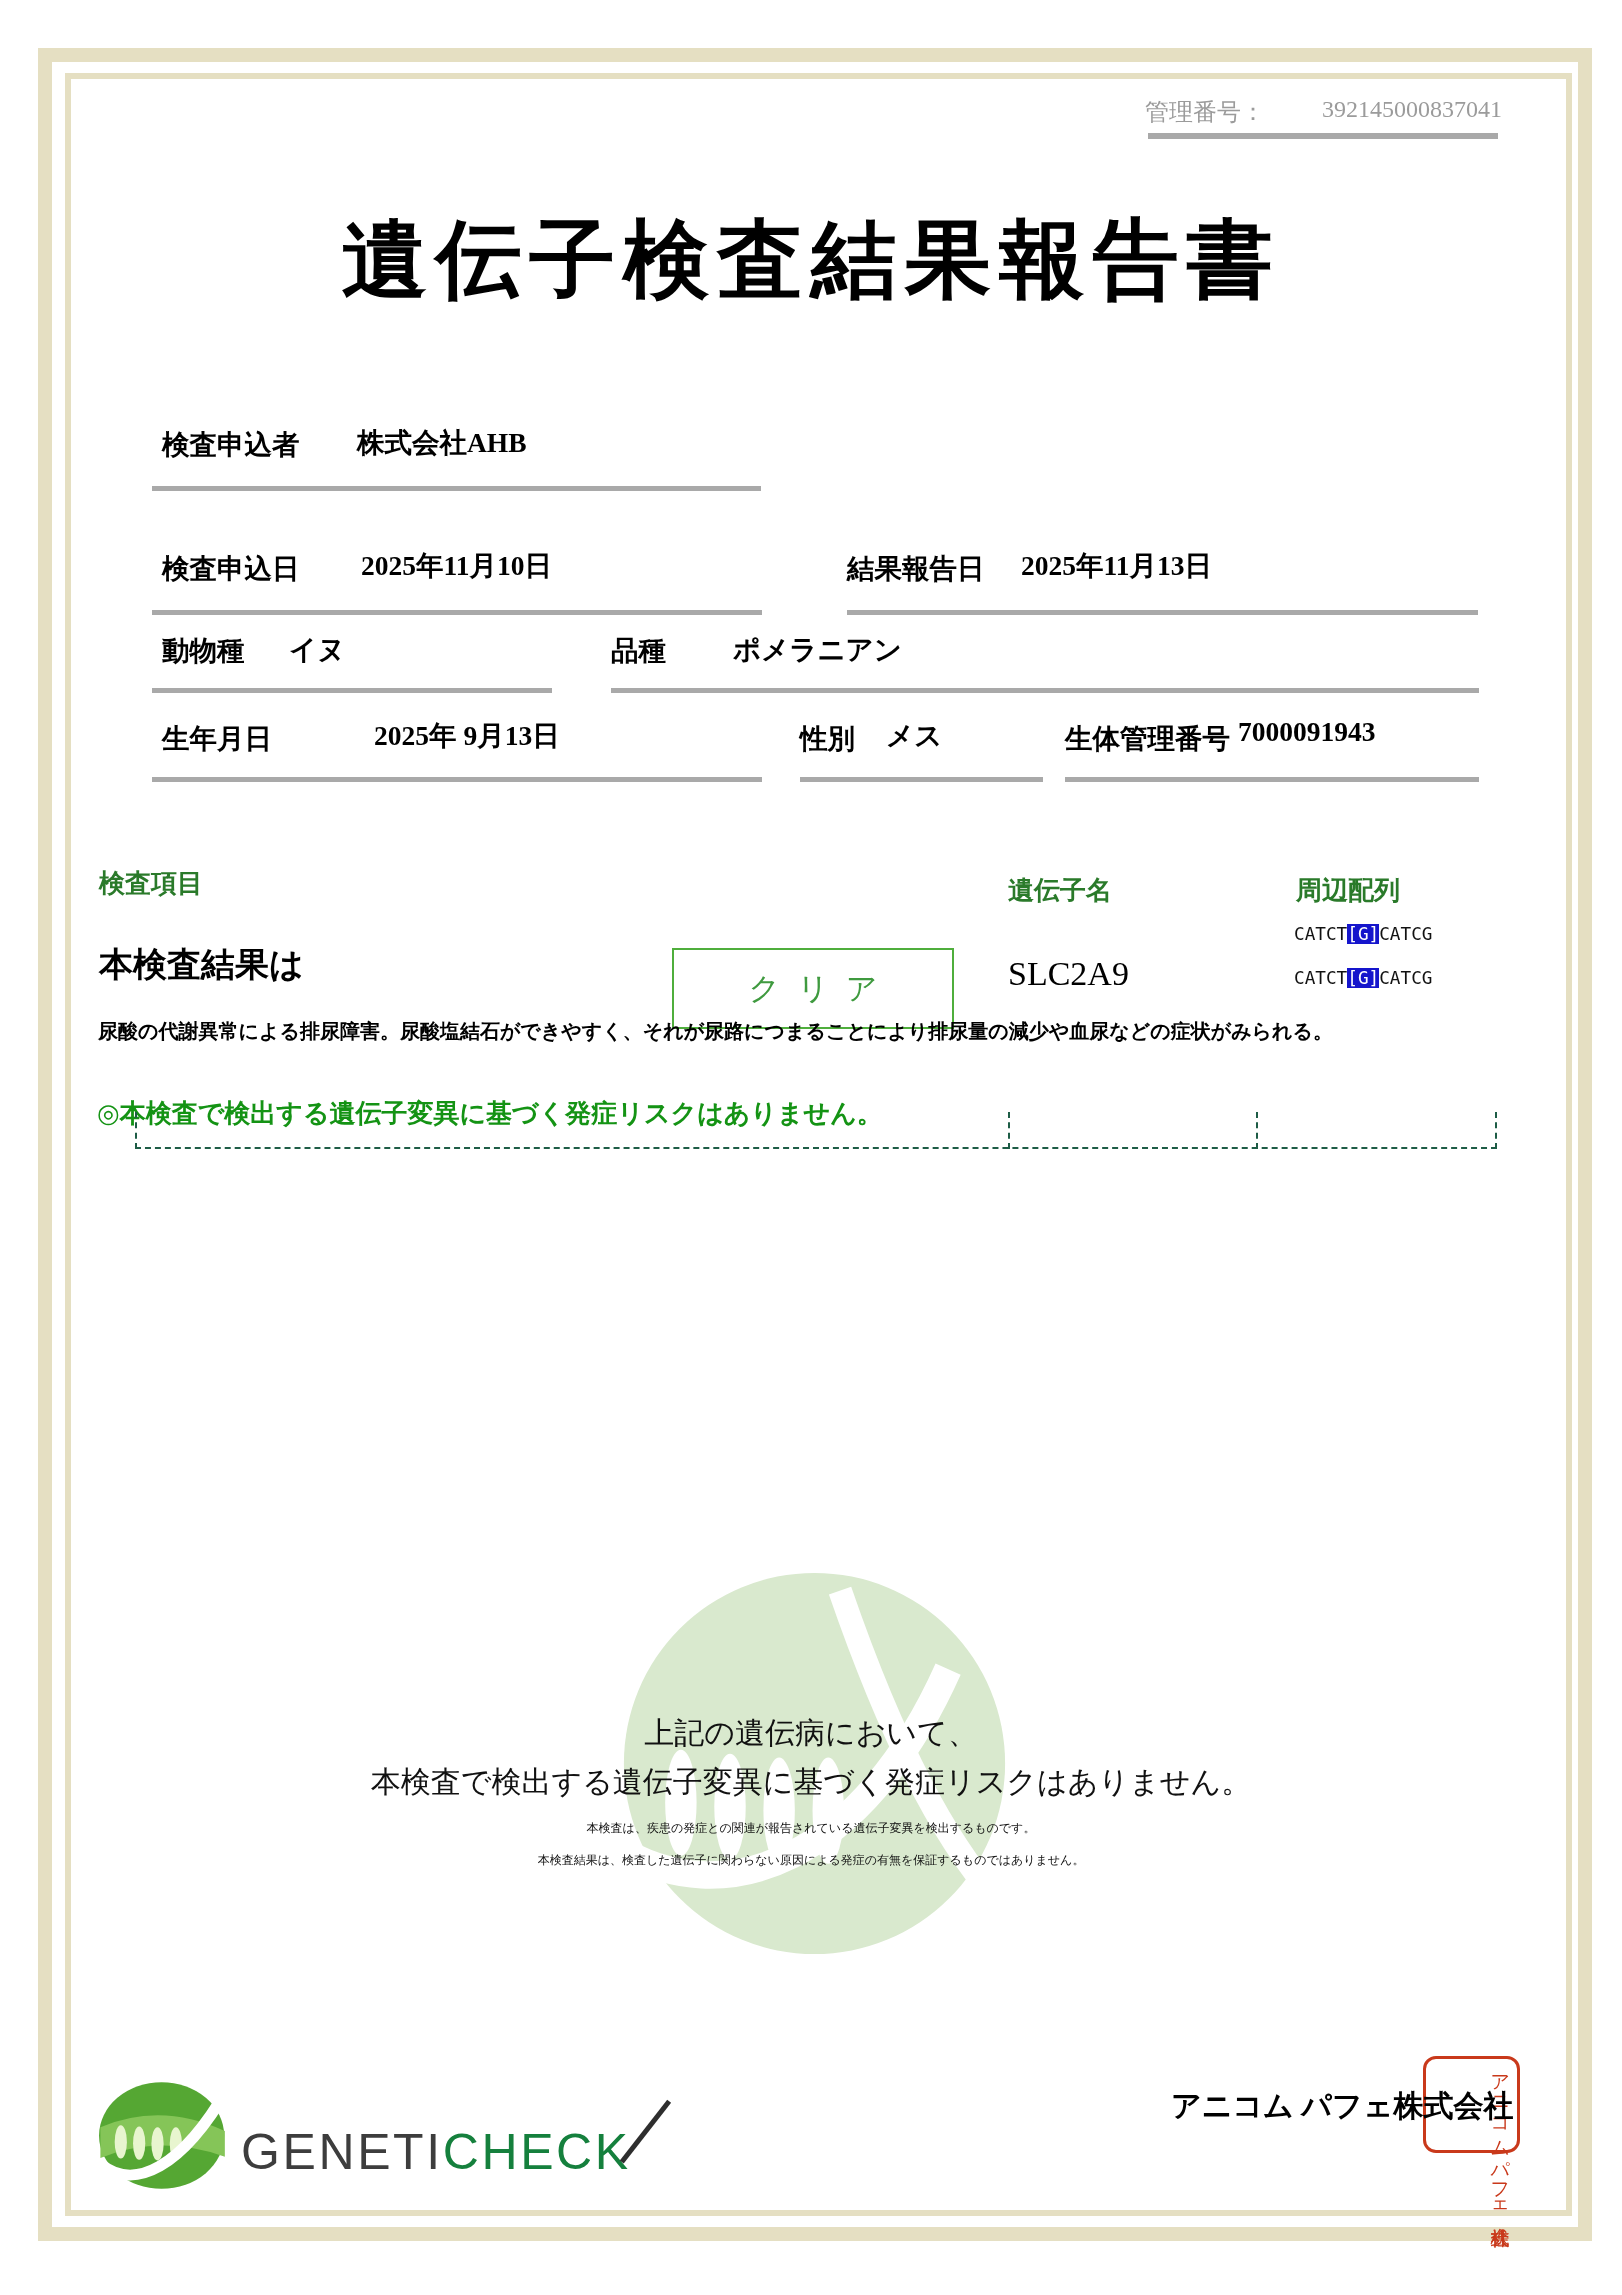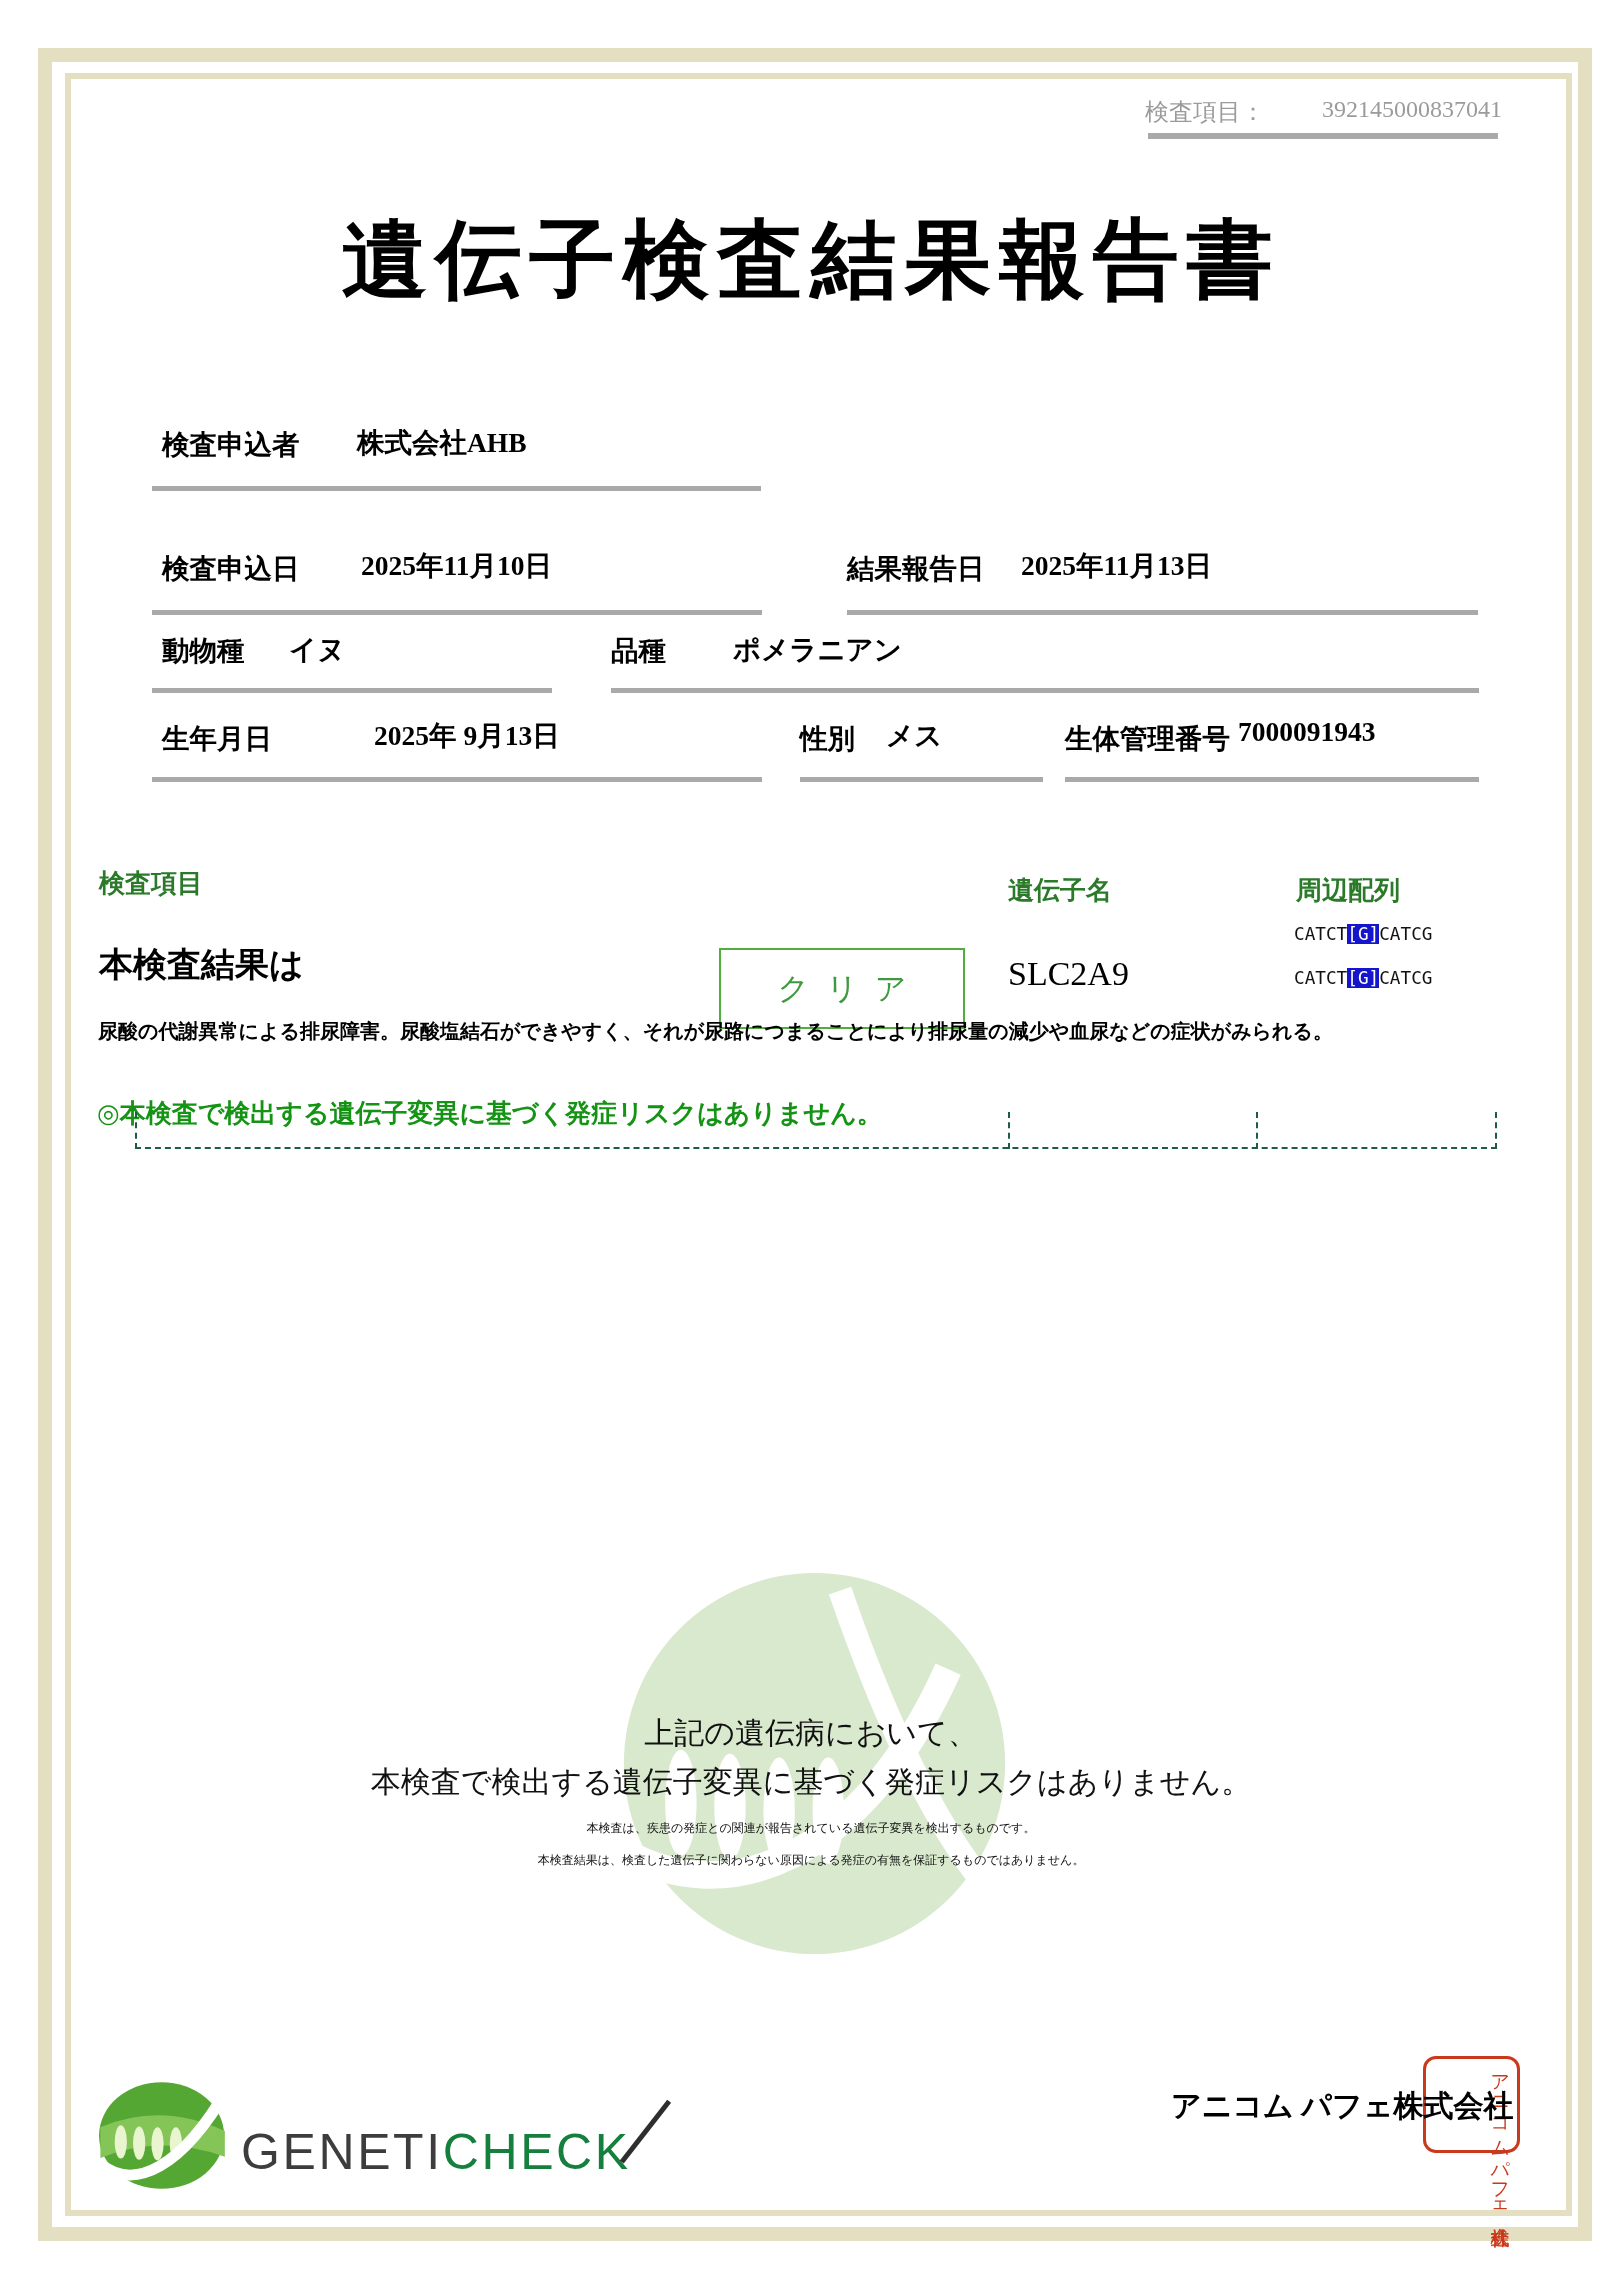--- a/index.html
+++ b/index.html
@@ -44,21 +44,21 @@
   #lbl-animalid{left:1065px;top:721px;} #val-animalid{left:1238px;top:716px;}
   #ul-r4c{left:1065px;top:777px;width:414px;}
 
   
   .green-hdr{font-size:26px;font-weight:700;color:#2a7a2a;white-space:nowrap;}
   #hdr-item{left:99px;top:866px;}
   #hdr-gene{left:1008px;top:873px;}
   #hdr-seq{left:1296px;top:873px;text-align:right;}
 
   #disease-name{left:99px;top:942px;font-size:34px;font-weight:700;white-space:nowrap;}
-  #clear-box{left:719px;top:948px;width:246px;height:81px;border:2.6px solid #4fae3c;box-sizing:border-box;
+  #clear-box{left:672px;top:948px;width:282px;height:81px;border:2.6px solid #4fae3c;box-sizing:border-box;
     display:flex;align-items:center;justify-content:center;}
   #clear-text{font-size:31px;color:#3f9a3f;letter-spacing:17px;padding-left:17px;white-space:nowrap;}
   #gene-name{left:1008px;top:955px;font-size:34px;white-space:nowrap;}
 
   .seq-row{left:1294px;font-family:"DejaVu Sans Mono","Liberation Mono",monospace;font-size:17.7px;color:#111;white-space:nowrap;}
   #seq-row-1{top:924px;} #seq-row-2{top:968px;}
   .seq-variant{background:#1515cc;color:#ffffff;}
 
   #disease-desc{left:98px;top:1018px;font-size:20px;font-weight:700;white-space:nowrap;}
   #result-note{left:97px;top:1076px;font-size:26px;font-weight:700;color:#149314;white-space:nowrap;margin-top:20px;}
@@ -89,21 +89,21 @@
     display:flex;justify-content:space-between;padding:2.6px 3.9px;color:#c9391b;font-size:19px;line-height:1.4;}
   #company-seal span{display:block;white-space:nowrap;}
 </style>
 </head>
 <body>
 
 <div class="abs" id="frame-outer"></div>
 <div class="abs" id="frame-inner"></div>
 
 <div class="abs" id="mgmt-row">
-  <span>検査項目：</span>
+  <span>管理番号：</span>
   <span>392145000837041</span>
 </div>
 <div class="abs" id="mgmt-underline"></div>
 
 <div class="abs" id="doc-title">遺伝子検査結果報告書</div>
 
 <span class="abs lbl" id="lbl-applicant">検査申込者</span>
 <span class="abs val" id="val-applicant">株式会社AHB</span>
 <div class="abs uline" id="ul-r1"></div>
 

